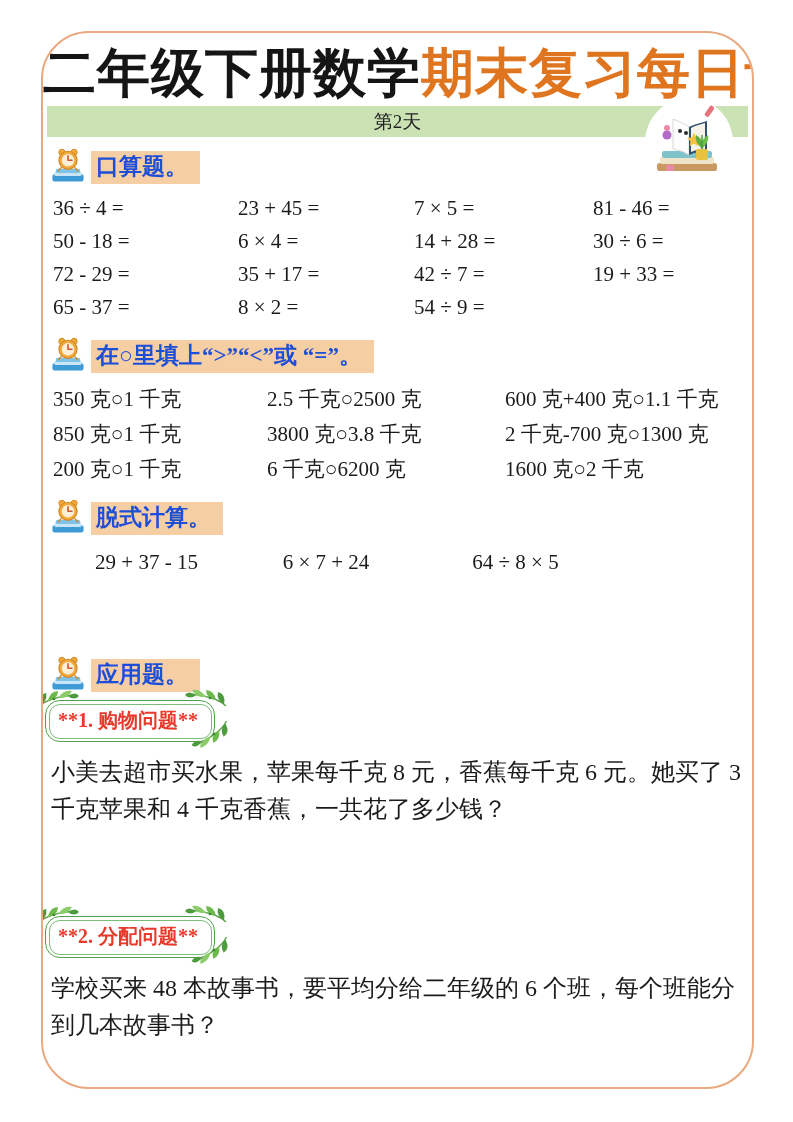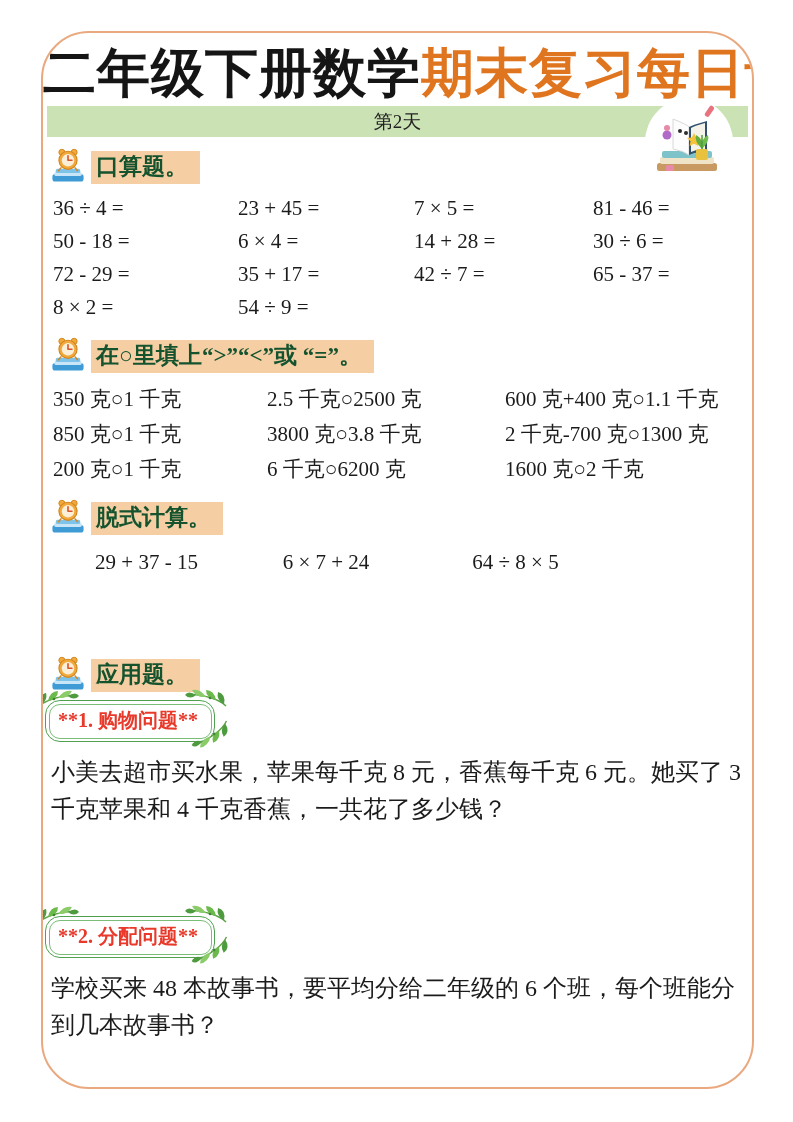--- a/index.html
+++ b/index.html
@@ -25,21 +25,21 @@
   }
   .corner-illo {
     position:absolute; right:14px; top:-9px; width:90px; height:90px; z-index:5;
   }
   
   .sec-head { display:flex; align-items:flex-end; gap:6px; margin:12px 0 0 8px; position:relative; z-index:1; }
   .sec-head.first { margin-top:10px; }
   .marker-icon { width:34px; height:37px; flex:0 0 auto; }
   .sec-title {
     background:#F6CEA4; font-size:23px; font-weight:600; line-height:30px;
-    padding:1px 12px 2px 5px; color:#14532d; white-space:nowrap;
+    padding:1px 12px 2px 5px; color:#1d4ed8; white-space:nowrap;
   }
   
   .grid { margin:8px 0 0 10px; display:grid; font-size:21px; }
   .grid-oral { grid-template-columns:185px 176px 179px auto; grid-auto-rows:33px; align-items:center; }
   .grid-compare { grid-template-columns:214px 238px auto; grid-auto-rows:35px; align-items:center; }
   .grid-step { grid-template-columns:187px 172px 207px auto; grid-auto-rows:30px; align-items:center; margin-top:12px;text-align:center; }
   .cell { white-space:nowrap; }
   
   .workspace { width:100%; }
   .ws-1 { height:66px; } .ws-2 { height:80px; }
@@ -134,20 +134,21 @@
     <span class="cell">23 + 45 =</span>
     <span class="cell">7 × 5 =</span>
     <span class="cell">81 - 46 =</span>
     <span class="cell">50 - 18 =</span>
     <span class="cell">6 × 4 =</span>
     <span class="cell">14 + 28 =</span>
     <span class="cell">30 ÷ 6 =</span>
     <span class="cell">72 - 29 =</span>
     <span class="cell">35 + 17 =</span>
     <span class="cell">42 ÷ 7 =</span>
+    <span class="cell">19 + 33 =</span>
     <span class="cell">65 - 37 =</span>
     <span class="cell">8 × 2 =</span>
     <span class="cell">54 ÷ 9 =</span>
   </div>
 
   
   <div class="sec-head">
     <svg class="marker-icon" viewBox="0 0 36 38">
         <use href="#clockbook"></use>
       </svg>

